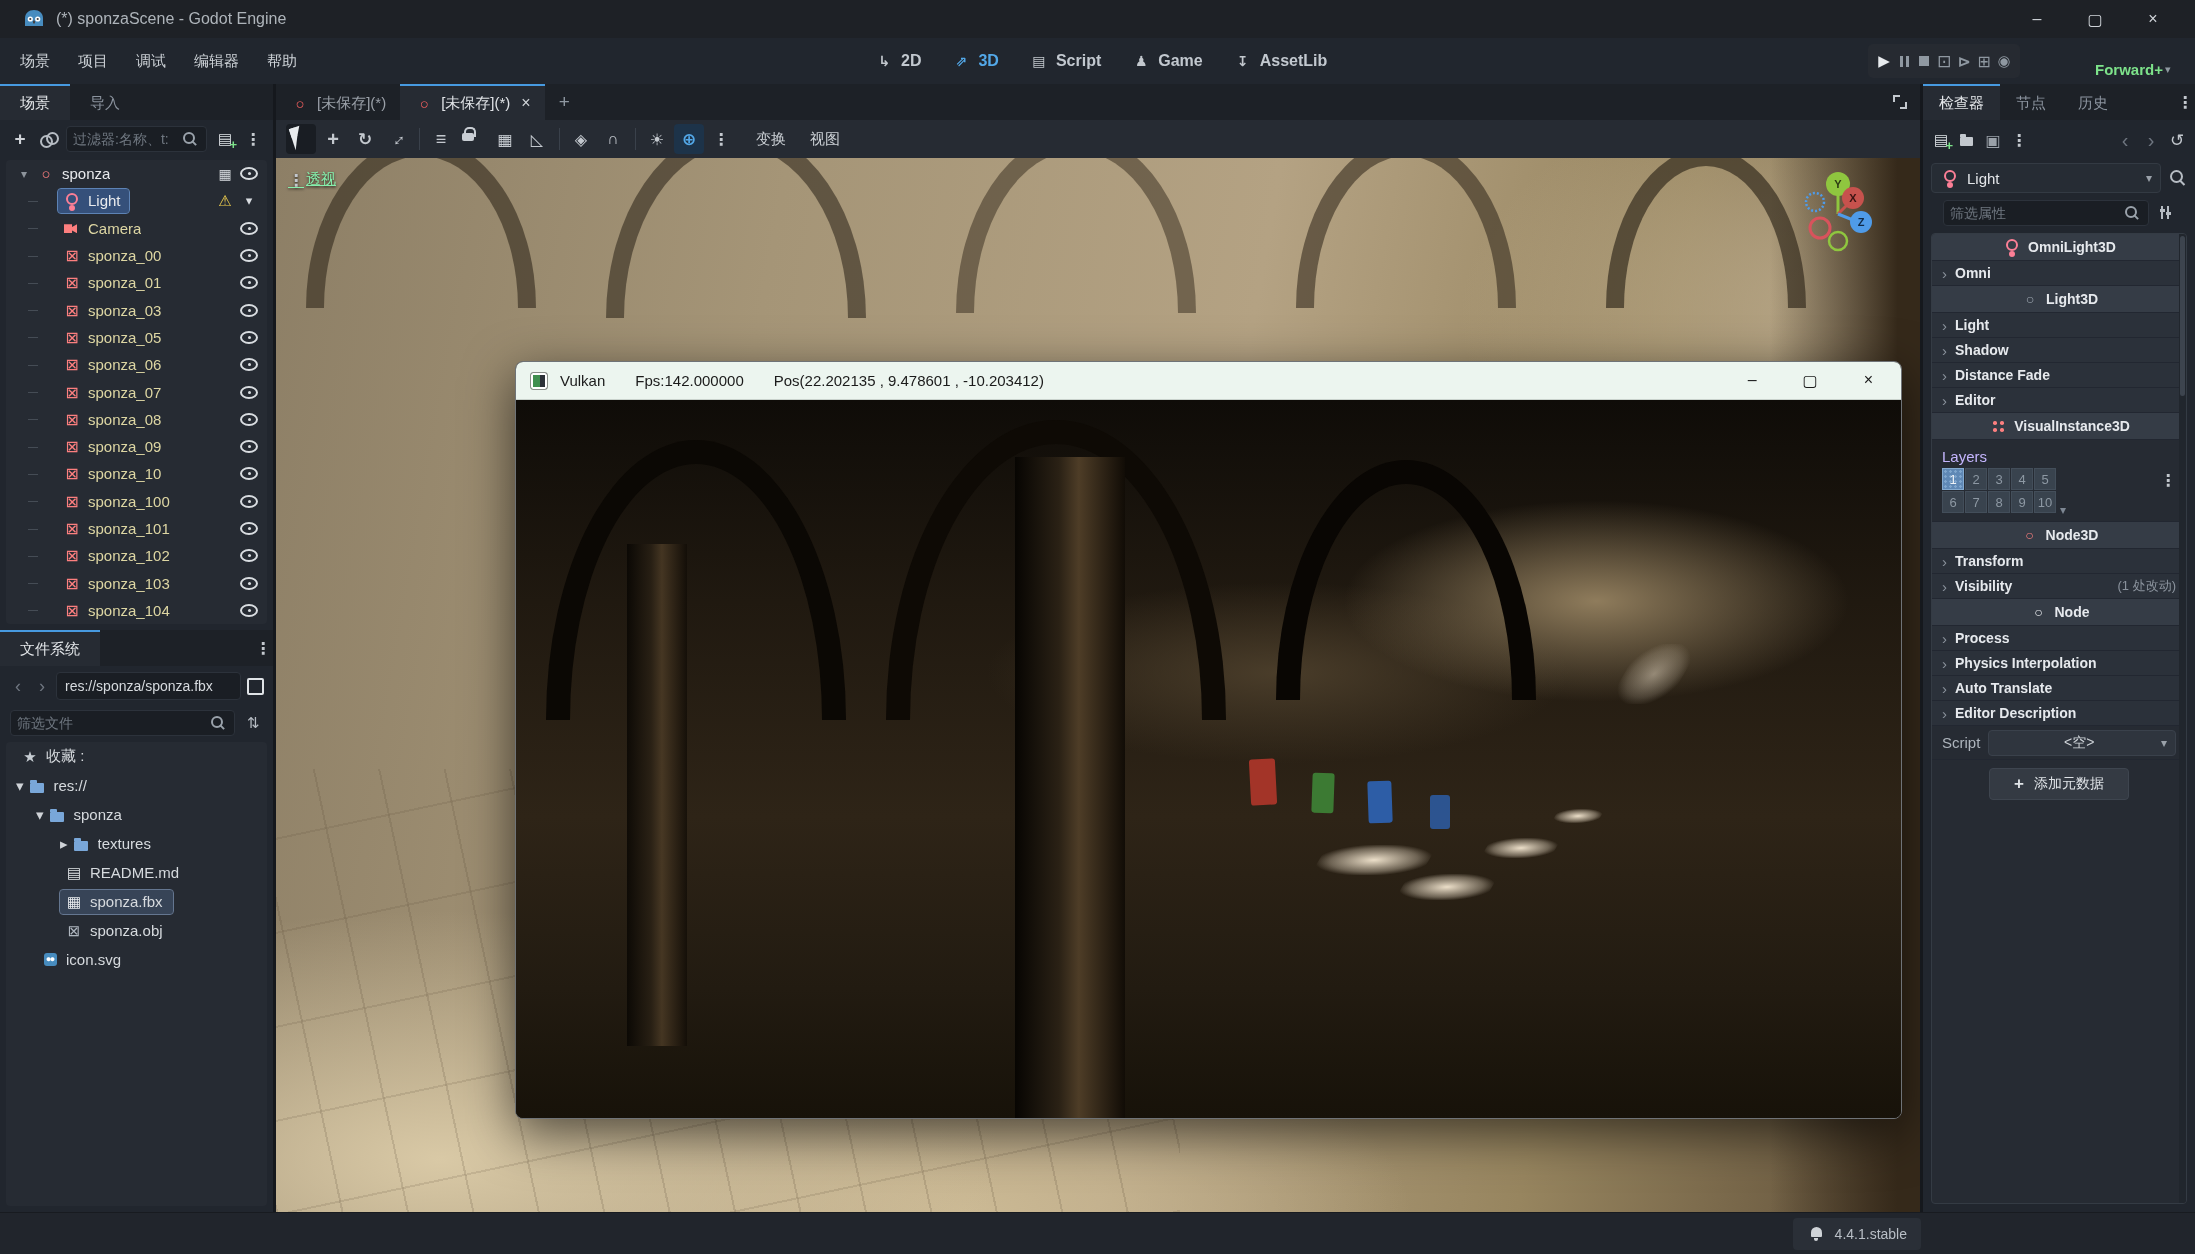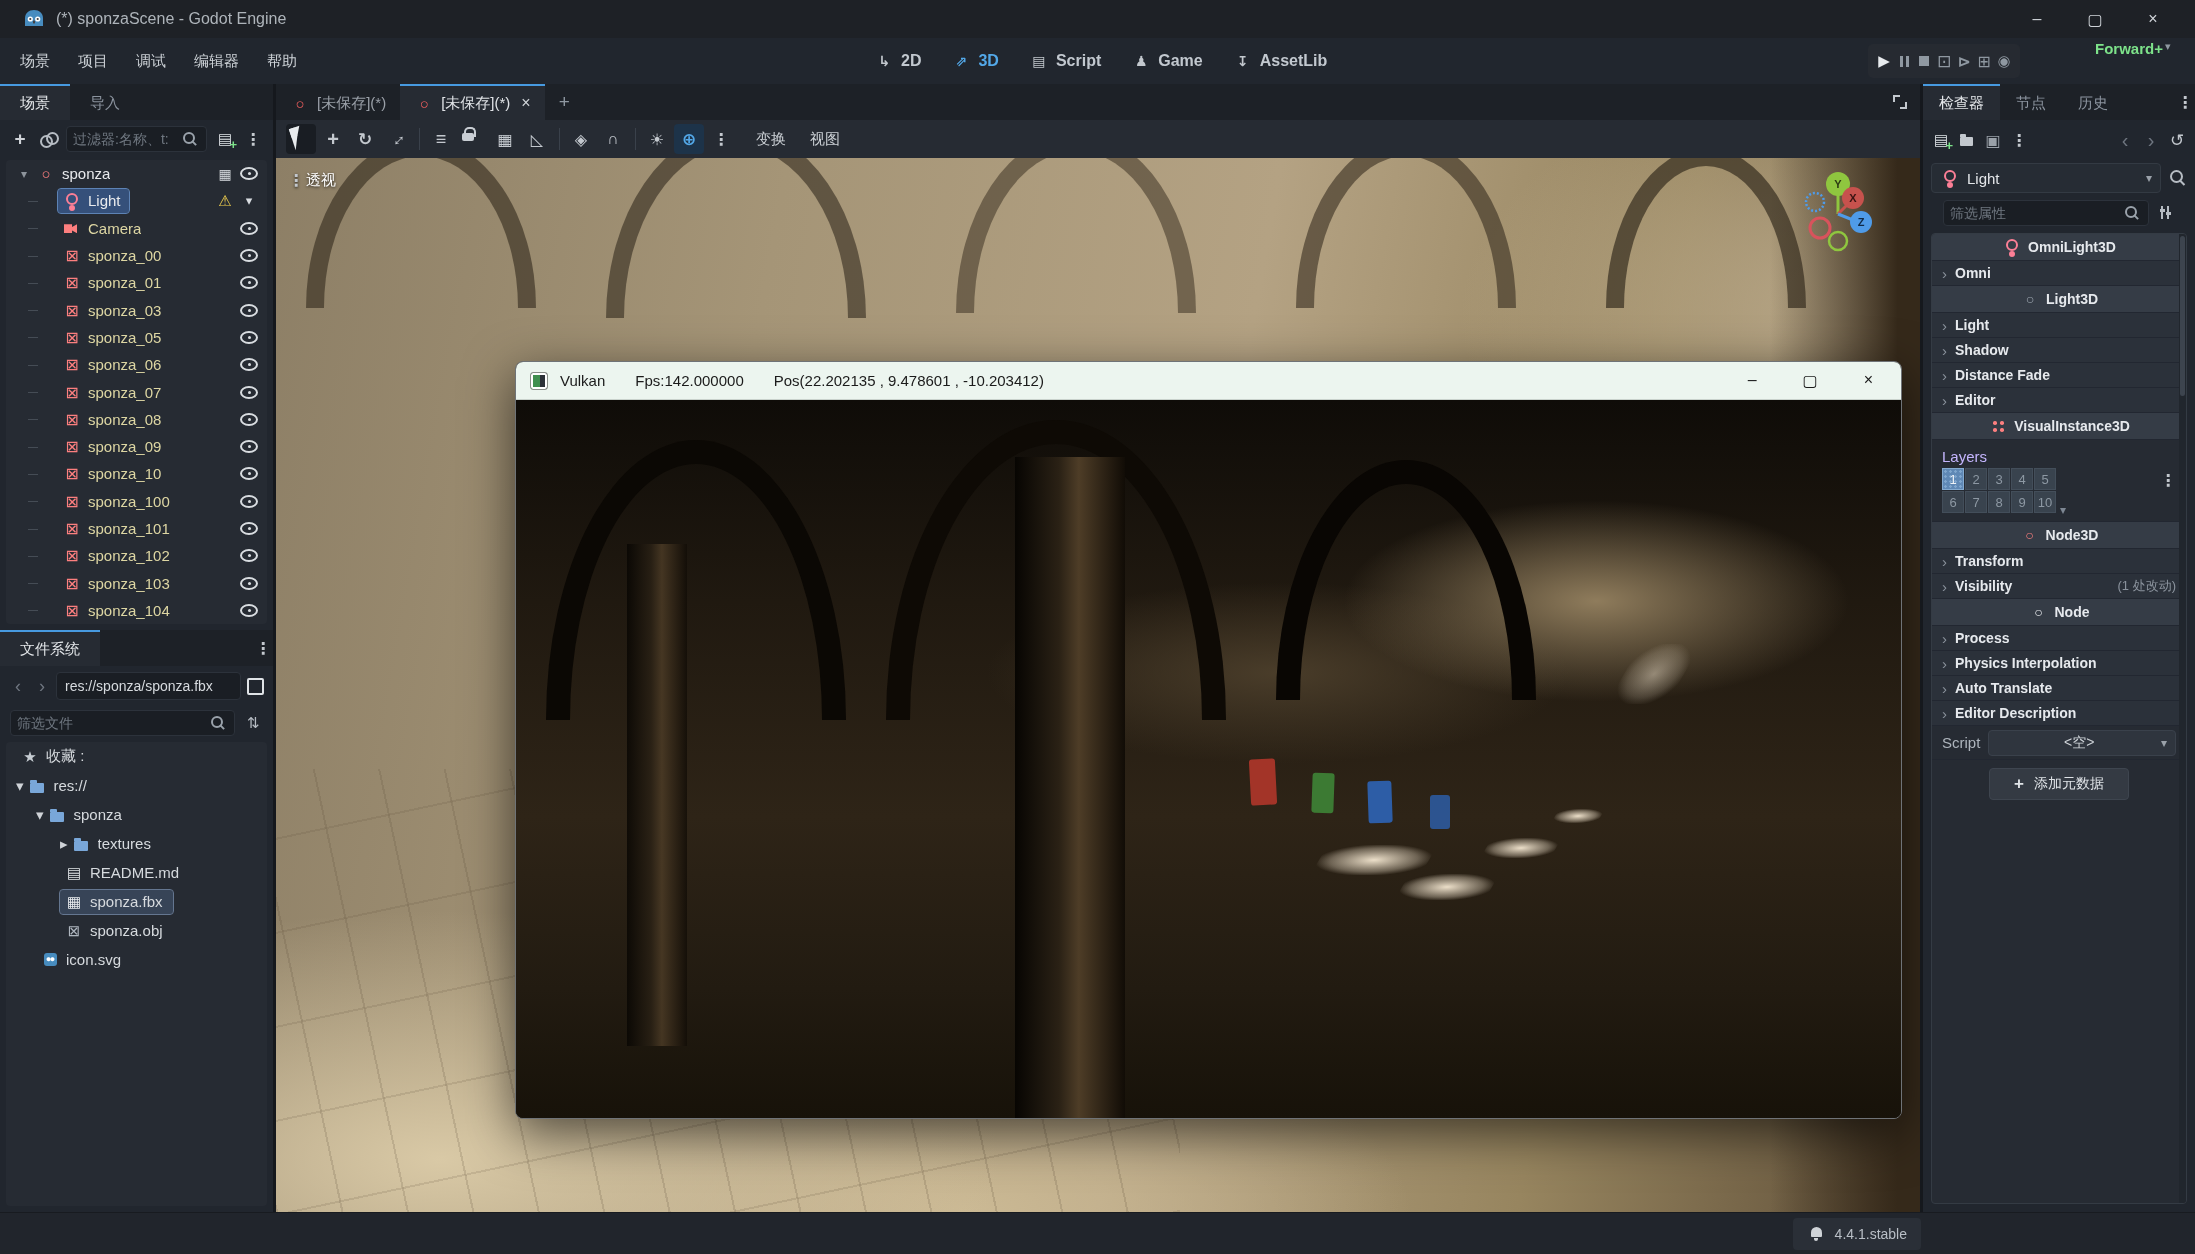--- a/index.html
+++ b/index.html
@@ -16,21 +16,21 @@
 
 
 .menubar{height:46px;background:#21262e;display:flex;align-items:center;position:relative;flex:0 0 auto;}
 .menus{display:flex;padding-left:6px;}
 .menu-item{padding:6px 14px;color:#ccd1d6;cursor:default;}
 .workspaces{position:absolute;left:862px;top:0;height:46px;display:flex;align-items:center;gap:6px;}
 .ws{display:flex;align-items:center;gap:7px;padding:6px 12px;color:#c2c8cf;font-weight:bold;font-size:16px;}
 .ws[data-state="active"]{color:#53a8e8;}
 .playback{position:absolute;left:1868px;top:6px;height:34px;display:flex;align-items:center;background:#262a31;border-radius:5px;padding:0 6px;}
 .pb-btn{width:30px;height:28px;display:inline-flex;align-items:center;justify-content:center;color:#9aa1a9;}
-.renderer{position:absolute;left:2095px;top:2px;height:46px;display:flex;align-items:flex-start;gap:2px;color:#7de28a;font-weight:bold;font-size:15px;}
+.renderer{position:absolute;left:2095px;top:8px;height:46px;display:flex;align-items:center;gap:2px;color:#7de28a;font-weight:bold;font-size:15px;}
 .renderer .chev{color:#8f98a1;font-size:11px;}
 
 
 .main{flex:1 1 auto;display:flex;background:#15181d;gap:3px;min-height:0;}
 .left-dock{width:273px;display:flex;flex-direction:column;background:#21262e;min-height:0;}
 .center{flex:1;display:flex;flex-direction:column;min-width:0;background:#21262e;}
 .right-dock{width:272px;display:flex;flex-direction:column;background:#21262e;min-height:0;}
 
 
 .dock-tabs{height:36px;background:#1d2127;display:flex;align-items:flex-end;flex:0 0 auto;position:relative;}
@@ -164,21 +164,21 @@
 .vp-art{position:absolute;inset:0;pointer-events:none;background:
  radial-gradient(ellipse 55% 38% at 10% 95%, #d9c9a6 0%, rgba(217,201,166,0) 62%),
  radial-gradient(ellipse 45% 30% at 42% 100%, #cbb994 0%, rgba(203,185,148,0) 60%),
  radial-gradient(ellipse 40% 35% at 100% 15%, #c4b394 0%, rgba(196,179,148,0) 70%),
  linear-gradient(100deg,#8d7f66 0%,#a59577 28%,#b4a283 55%,#97855f 78%,#5e4e38 100%);}
 .vp-floor{position:absolute;left:0;bottom:0;width:55%;height:42%;pointer-events:none;opacity:.5;background:
  repeating-linear-gradient(78deg,rgba(90,75,55,.35) 0 2px,transparent 2px 64px),
  repeating-linear-gradient(-12deg,rgba(90,75,55,.3) 0 2px,transparent 2px 92px);}
 .vp-right-shade{position:absolute;right:0;top:0;bottom:0;width:150px;pointer-events:none;background:linear-gradient(90deg,transparent,#35291a 85%);}
 .arch{position:absolute;border:18px solid rgba(58,48,34,.65);border-bottom:none;border-radius:50% 50% 0 0/100% 100% 0 0;pointer-events:none;}
-.vp-label{position:absolute;left:14px;top:12px;display:flex;align-items:center;gap:4px;color:#ffffff;text-shadow:0 1px 3px rgba(0,0,0,.8);font-size:15px;}
+.vp-label{position:absolute;left:14px;top:12px;display:flex;align-items:flex-start;gap:4px;color:#86efac;text-shadow:0 1px 3px rgba(0,0,0,.8);font-size:15px;text-decoration:underline;}
 .gizmo{position:absolute;right:24px;top:6px;pointer-events:none;}
 
 .game-window{position:absolute;left:239px;top:203px;width:1387px;height:758px;border-radius:8px;box-shadow:0 14px 50px rgba(0,0,0,.6);border:1px solid #6f7377;background:#1a150e;}
 .game-titlebar{height:38px;background:#ecf5ef;border-radius:7px 7px 0 0;display:flex;align-items:center;padding:0 14px;color:#1b1b1b;border-bottom:1px solid #c9d2cc;}
 .game-icon{width:18px;height:18px;border:1px solid #8a8f8a;border-radius:3px;margin-right:12px;background:linear-gradient(90deg,#3f8f4f 0 55%,#2c3138 55%);box-shadow:inset 0 0 0 2px #fff;}
 .game-title-text{display:flex;gap:30px;font-size:15px;}
 .game-controls{margin-left:auto;display:flex;gap:46px;padding-right:14px;color:#1b1b1b;font-size:16px;}
 .game-content{position:absolute;left:0;top:38px;right:0;bottom:0;border-radius:0 0 7px 7px;overflow:hidden;}
 .game-art{position:absolute;inset:0;background:
  radial-gradient(ellipse 26% 20% at 78% 28%, #8f7c5c 0%, rgba(143,124,92,0) 70%),

